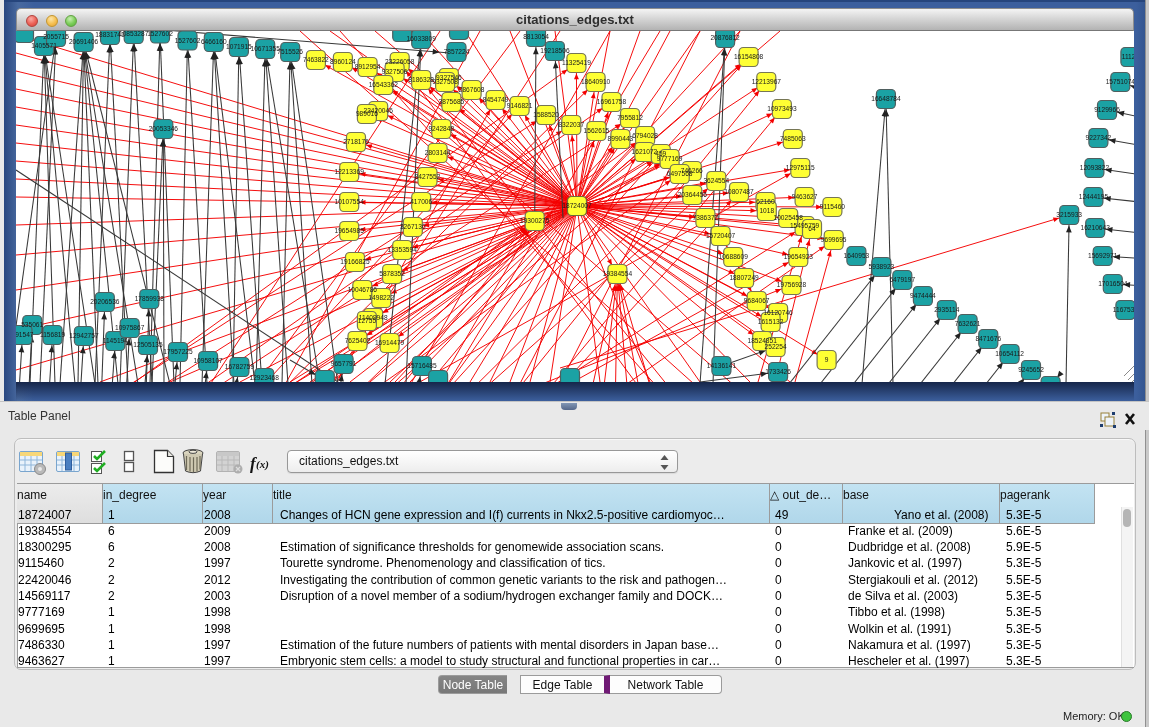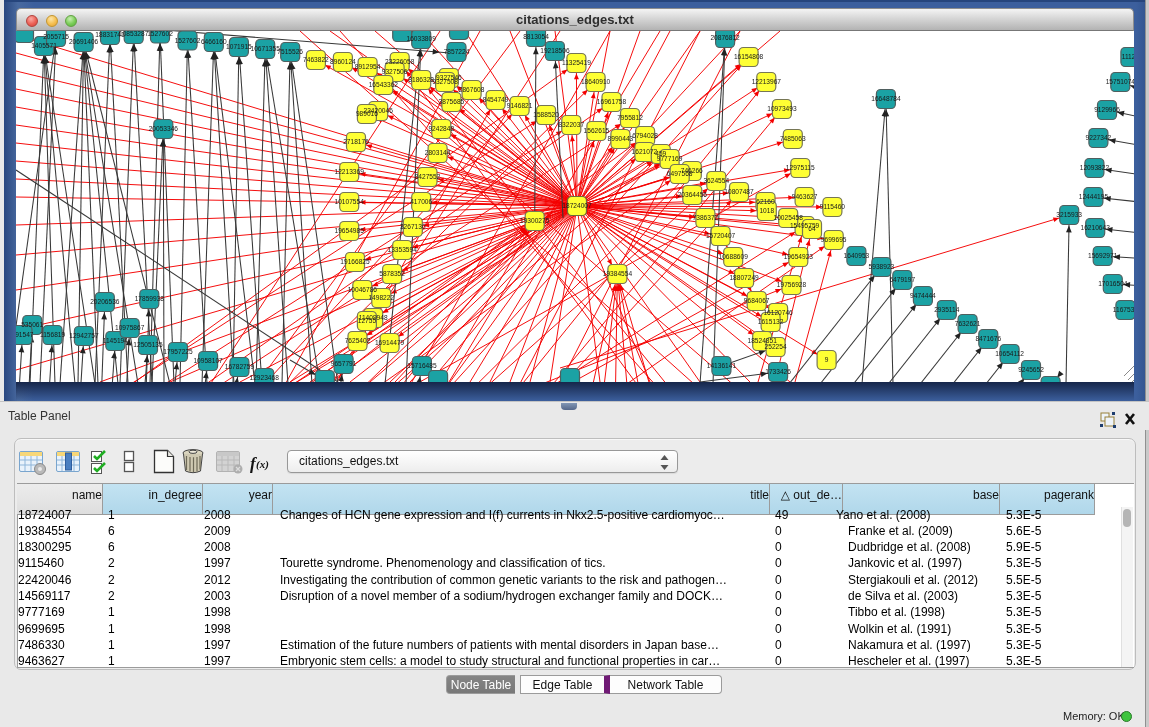--- a/index.html
+++ b/index.html
@@ -7,21 +7,21 @@
 #winshadow{left:16px;top:382px;width:1118px;height:19px;background:linear-gradient(#16264a,rgba(60,95,157,0))}
 #titlebar{left:16px;top:8px;width:1118px;height:23px;border-radius:5px 5px 0 0;background:linear-gradient(#f4f4f4,#d6d6d6 45%,#b3b3b3);border:1px solid #8e8e8e;border-bottom:1px solid #777}
 #titlebar .t{position:absolute;left:0;right:0;top:3px;text-align:center;font-size:13px;font-weight:600;color:#2e2e2e}
 .orb{position:absolute;top:6px;width:12px;height:12px;border-radius:50%}
 #canvas{left:16px;top:31px;width:1118px;height:351px;background:#fff;overflow:hidden}
 #rightstrip{left:1145px;top:0;width:4px;height:727px;background:#c9c9c9;border-left:1px solid #909090}
 #tpanelhead{left:0;top:401px;width:1149px;height:29px;background:#e9e9e9;border-top:1px solid #c4c4c4}
 #tpanelhead .t{position:absolute;left:8px;top:7px;font-size:12px;color:#333}
 #container{left:14px;top:438px;width:1122px;height:232px;background:#ececec;border:1px solid #bdbdbd;border-radius:7px;box-shadow:inset 0 1px 0 #f8f8f8}
 #tablearea{left:17px;top:483px;width:1117px;height:185px;background:#fff;border:1px solid #9b9b9b;border-right:none}
-.hcell{position:absolute;top:483px;height:32px;background:linear-gradient(#c3e3f2,#b0d7ea);border:1px solid #9b9b9b;border-left:none;font-size:12px;color:#111;text-align:right;line-height:22px}
+.hcell{position:absolute;top:483px;height:41px;background:linear-gradient(#c3e3f2,#b0d7ea);border:1px solid #9b9b9b;border-left:none;font-size:12px;color:#111;text-align:left;line-height:22px}
 .row{position:absolute;left:0;width:1149px;height:16.3px;font-size:12px;color:#000}
 .row span{position:absolute;top:1px;white-space:nowrap}
 .clip{overflow:hidden;text-overflow:clip}
 #tabs{left:430px;top:675px;height:19px}
 .seg{position:absolute;top:0;height:19px;font-size:12px;text-align:center;line-height:18px;border:1px solid #9b9b9b}
 #status{left:1063px;top:710px;font-size:11px;color:#222}
 </style></head><body>
 <div class="abs" id="bluepane"></div>
 <div class="abs" id="winshadow"></div>
 <div class="abs" id="titlebar">
@@ -886,35 +886,36 @@
 <div class="hcell" style="left:273px;width:497px">title</div>
 <div class="hcell" style="left:770px;width:73px">△ out_de…</div>
 <div class="hcell" style="left:843px;width:157px">base</div>
 <div class="hcell" style="left:1000px;width:95px">pagerank</div>
 <div class="row" style="top:506.5px">
     <span style="left:18px">18724007</span>
     <span style="left:108px">1</span>
     <span style="left:204px">2008</span>
     <span style="left:280px;width:486px" class="clip">Changes of HCN gene expression and I(f) currents in Nkx2.5-positive cardiomyoc…</span>
     <span style="left:775px">49</span>
-    <span style="left:836px">Yano et al. (2008)</span>
+    <span style="left:894px">Yano et al. (2008)</span>
     <span style="left:1006px">5.3E-5</span>
   </div>
 <div class="row" style="top:522.8px">
     <span style="left:18px">19384554</span>
     <span style="left:108px">6</span>
     <span style="left:204px">2009</span>
     <span style="left:775px">0</span>
     <span style="left:848px">Franke et al. (2009)</span>
     <span style="left:1006px">5.6E-5</span>
   </div>
 <div class="row" style="top:539.1px">
     <span style="left:18px">18300295</span>
     <span style="left:108px">6</span>
     <span style="left:204px">2008</span>
+    <span style="left:280px;width:486px" class="clip">Estimation of significance thresholds for genomewide association scans.</span>
     <span style="left:775px">0</span>
     <span style="left:848px">Dudbridge et al. (2008)</span>
     <span style="left:1006px">5.9E-5</span>
   </div>
 <div class="row" style="top:555.4px">
     <span style="left:18px">9115460</span>
     <span style="left:108px">2</span>
     <span style="left:204px">1997</span>
     <span style="left:280px;width:486px" class="clip">Tourette syndrome. Phenomenology and classification of tics.</span>
     <span style="left:775px">0</span>
@@ -969,17 +970,17 @@
     <span style="left:108px">1</span>
     <span style="left:204px">1997</span>
     <span style="left:280px;width:486px" class="clip">Embryonic stem cells: a model to study structural and functional properties in car…</span>
     <span style="left:775px">0</span>
     <span style="left:848px">Hescheler et al. (1997)</span>
     <span style="left:1006px">5.3E-5</span>
   </div>
 <div class="abs" style="left:1121px;top:507px;width:12px;height:160px;background:#f4f4f4;border-left:1px solid #e0e0e0"></div>
 <div class="abs" style="left:1123px;top:509px;width:8px;height:18px;background:#b5b5b5;border-radius:4px"></div>
 <div class="abs" id="tabs">
-  <div class="seg" style="left:16px;width:69px;background:linear-gradient(#858585,#787878);color:#fff;border-radius:4px 0 0 4px;border-right:none">Node Table</div>
+  <div class="seg" style="left:8px;width:69px;background:linear-gradient(#858585,#787878);color:#fff;border-radius:4px 0 0 4px;border-right:none">Node Table</div>
   <div class="seg" style="left:90px;width:90px;background:#fdfdfd;color:#111;border-right:6px solid #701a75">Edge Table</div>
   <div class="seg" style="left:180px;width:112px;background:#fdfdfd;color:#111;border-left:none;border-radius:0 4px 4px 0">Network Table</div>
 </div>
 <div class="abs" id="status">Memory: OK</div>
 <div class="abs" style="left:1121px;top:711px;width:11px;height:11px;border-radius:50%;background:#3dc43d;border:1px solid #2a7a2a"></div>
 </body></html>

